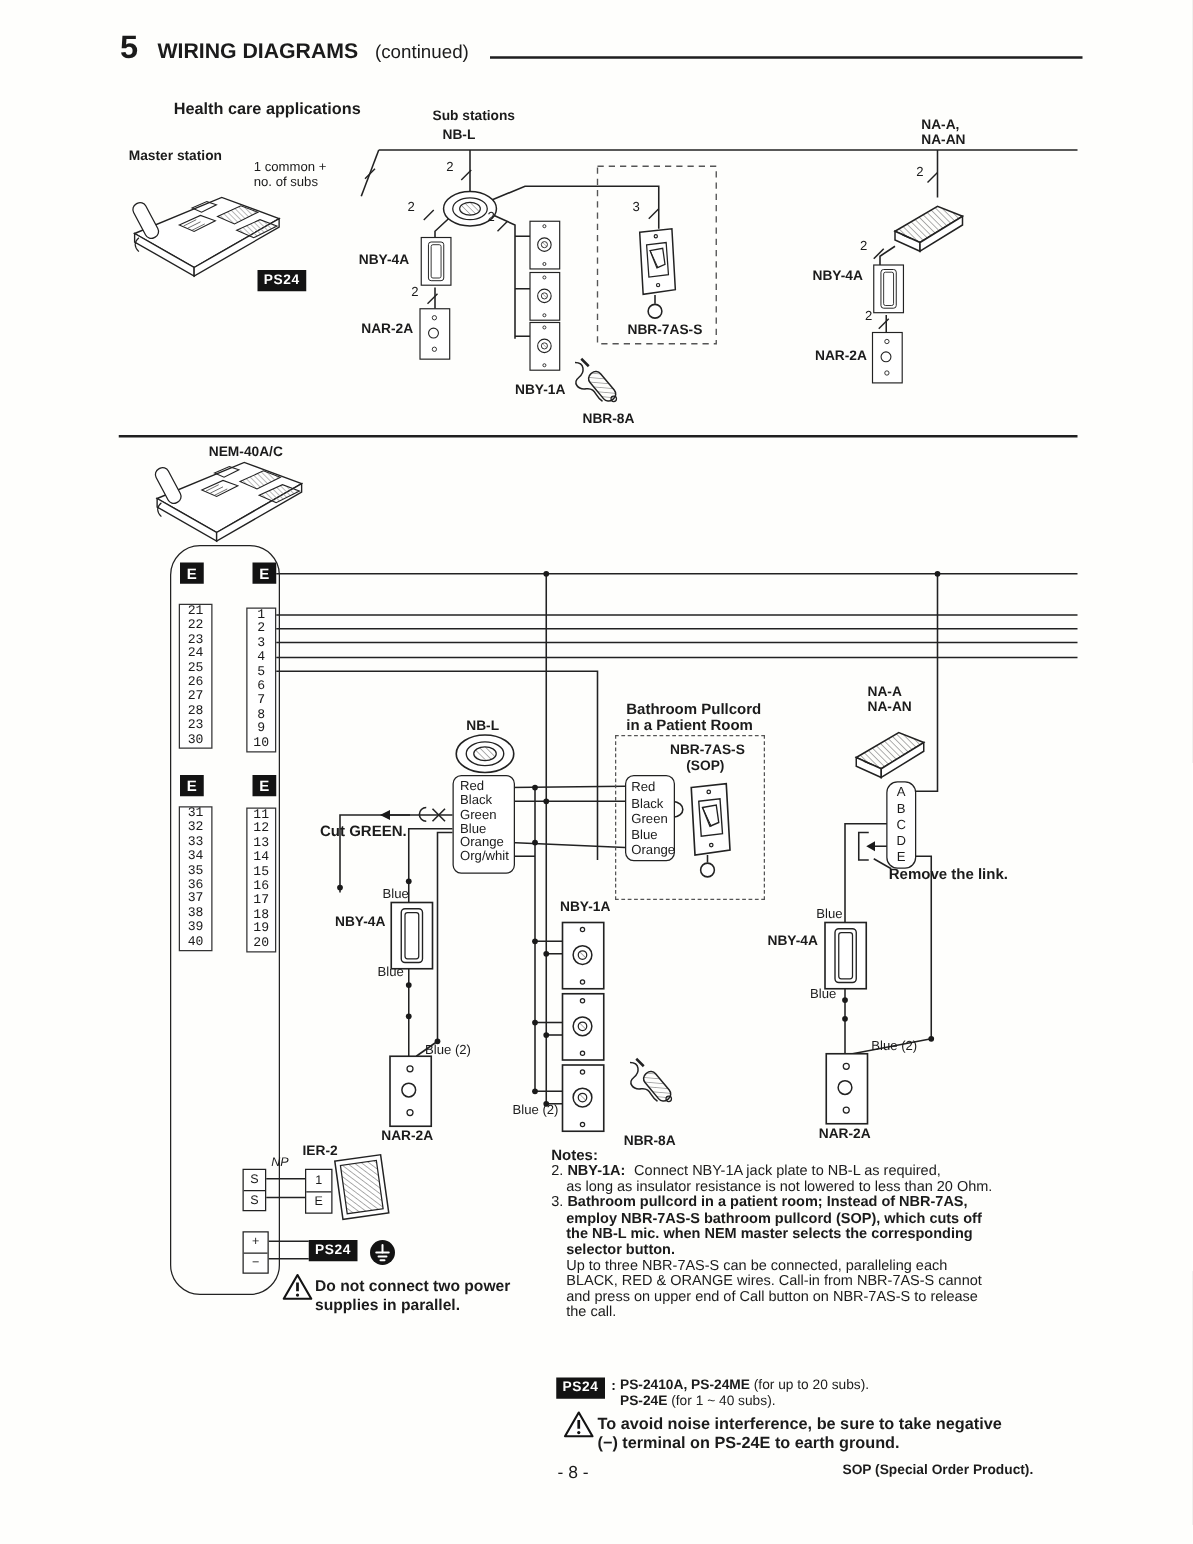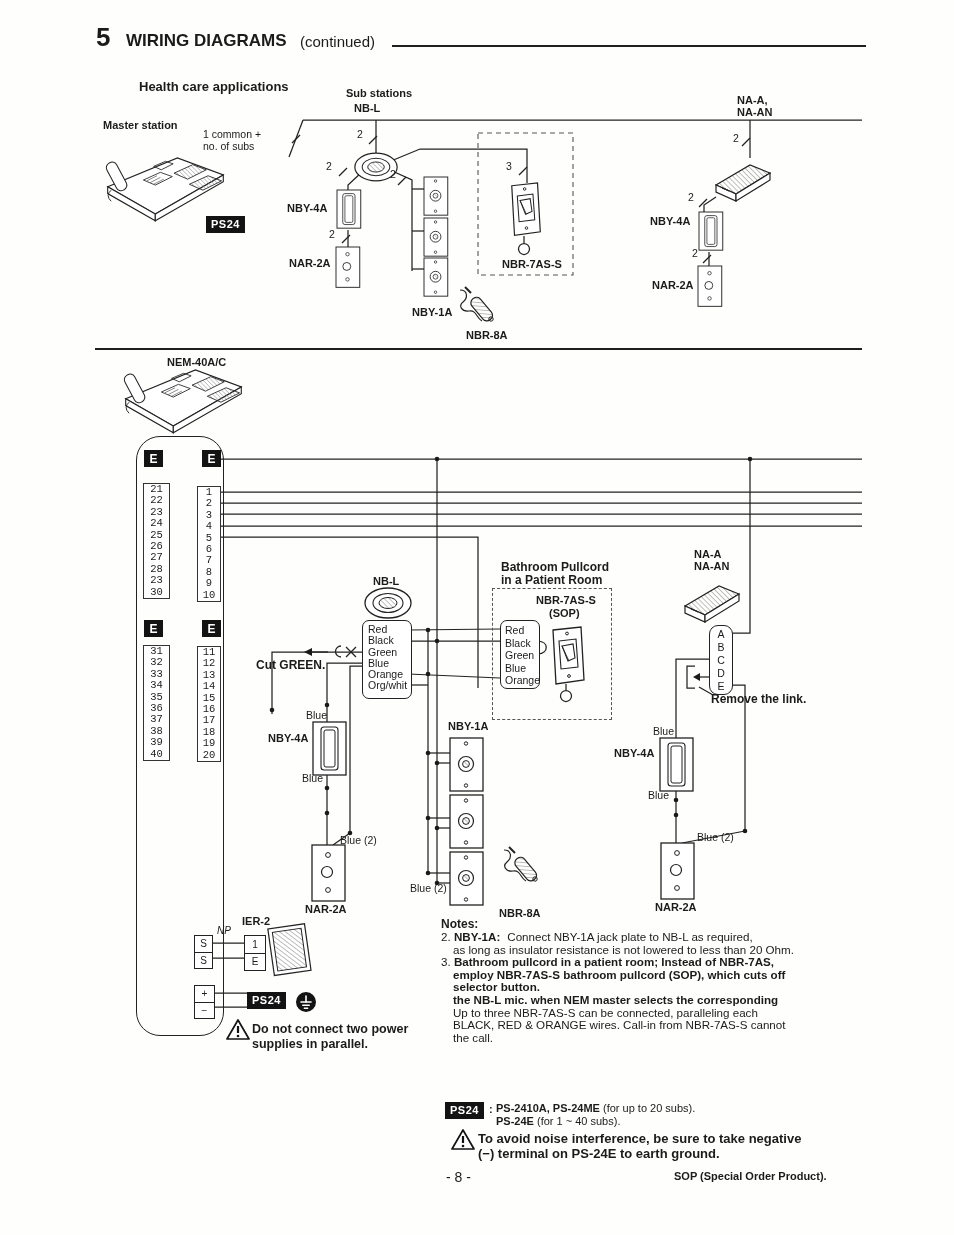--- a/index.html
+++ b/index.html
@@ -488,24 +488,25 @@
 
   <div class="t b" style="left:252px; top:1022px; font-size:12.5px;">Do not connect two power</div>
   <div class="t b" style="left:252px; top:1037px; font-size:12.5px;">supplies in parallel.</div>
 
   <div class="notes">
     <div class="t1">Notes:</div>
     <div class="nl"><span>2.</span> <span class="b">NBY-1A:</span><span style="margin-left:7px;">Connect NBY-1A jack plate to NB-L as required,</span></div>
     <div class="nl ind">as long as insulator resistance is not lowered to less than 20 Ohm.</div>
     <div class="nl"><span>3.</span> <span class="b">Bathroom pullcord in a patient room; Instead of NBR-7AS,</span></div>
     <div class="nl ind b">employ NBR-7AS-S bathroom pullcord (SOP), which cuts off</div>
+    <div class="nl ind b">the NB-L mic. when NEM master selects the corresponding</div>
     <div class="nl ind b">selector button.</div>
-    <div class="nl ind b">the NB-L mic. when NEM master selects the corresponding</div>
     <div class="nl ind">Up to three NBR-7AS-S can be connected, paralleling each</div>
     <div class="nl ind">BLACK, RED &amp; ORANGE wires.  Call-in from NBR-7AS-S cannot</div>
+    <div class="nl ind">and press on upper end of Call button on NBR-7AS-S to release</div>
     <div class="nl ind">the call.</div>
   </div>
 
   <div class="badge" style="left:445px; top:1102px;">PS24</div>
   <div class="t s11 b" style="left:489px; top:1103px;">:</div>
   <div class="t s11" style="left:496px; top:1102px;"><span class="b">PS-2410A, PS-24ME</span><span> (for up to 20 subs).</span></div>
   <div class="t s11" style="left:496px; top:1115px;"><span class="b">PS-24E</span><span> (for 1 ~ 40 subs).</span></div>
 
   <div class="t s13 b" style="left:478px; top:1131px;">To avoid noise interference, be sure to take negative</div>
   <div class="t s13 b" style="left:478px; top:1146px;">(−) terminal on PS-24E to earth ground.</div>

